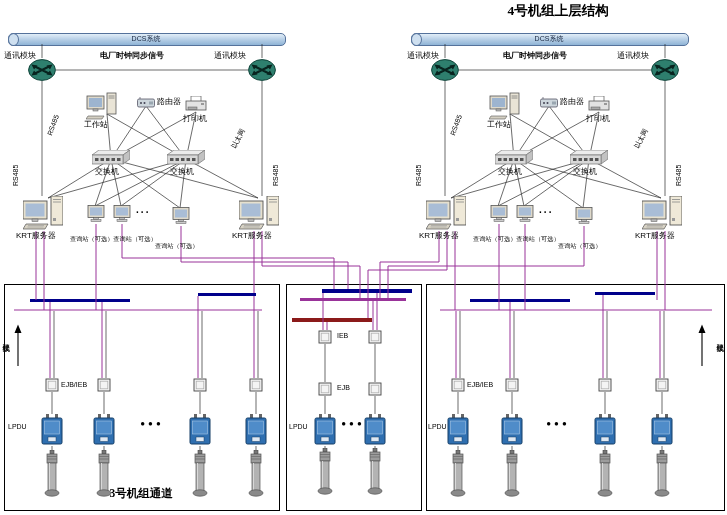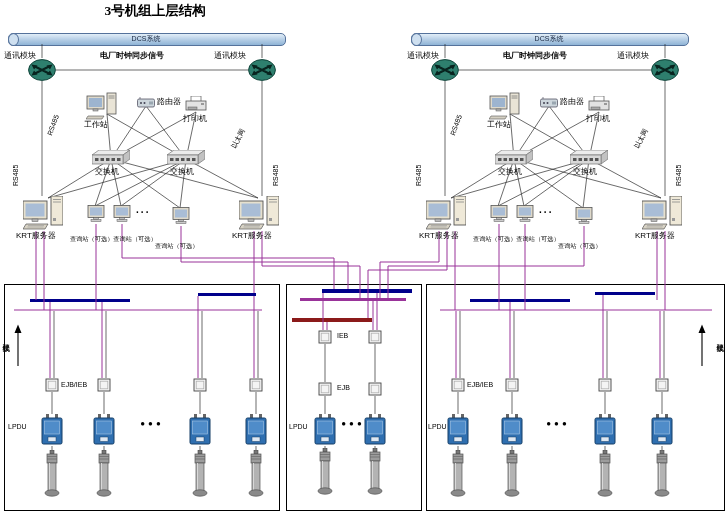--- a/index.html
+++ b/index.html
@@ -27,32 +27,32 @@
 </style>
 </head>
 <body>
 
 <div id="cv">
 
   <div class="box" style="left:4px;top:284px;width:274px;height:225px"></div>
   <div class="box" style="left:286px;top:284px;width:134px;height:225px"></div>
   <div class="box" style="left:426px;top:284px;width:297px;height:225px"></div>
 
+  <div class="boxlbl" style="left:4px;top:486px;width:274px">3号机组通道</div>
 
   <svg id="wires" width="727" height="515" viewBox="0 0 727 515">
       <path d="M111,159 L107,114 M111,159 L146,106 M111,159 L196,112 M111,159 L48,198 M111,159 L258,198 M111,159 L95,206 M111,159 L121,206 M111,159 L180,208 M186,159 L107,114 M186,159 L146,106 M186,159 L196,112 M186,159 L48,198 M186,159 L258,198 M186,159 L95,206 M186,159 L121,206 M186,159 L180,208 M42,44 V58 M262,44 V58 M56,70 H248 M42,81 V196 M262,81 V196 M514,159 L510,114 M514,159 L549,106 M514,159 L599,112 M514,159 L451,198 M514,159 L661,198 M514,159 L498,206 M514,159 L524,206 M514,159 L583,208 M589,159 L510,114 M589,159 L549,106 M589,159 L599,112 M589,159 L451,198 M589,159 L661,198 M589,159 L498,206 M589,159 L524,206 M589,159 L583,208 M445,44 V58 M665,44 V58 M459,70 H651 M445,81 V196 M665,81 V196 M54,311 V378 M106,311 V378 M202,311 V378 M258,311 V378 M460,311 V378 M514,311 V378 M607,311 V378 M664,311 V378 M52,392 V414 M52,446 V450 M104,392 V414 M104,446 V450 M200,392 V414 M200,446 V450 M256,392 V414 M256,446 V450 M458,392 V414 M458,446 V450 M512,392 V414 M512,446 V450 M605,392 V414 M605,446 V450 M662,392 V414 M662,446 V450 M325,344 V382 M375,344 V382 M325,396 V414 M375,396 V414 M325,446 V448 M375,446 V448 " stroke="#2b2b2b" stroke-width="0.7" fill="none"></path>
       <path d="M14,310 H262 M440,310 H712 M36,231 V300 M44,231 V310 M96,224 V310 M122,224 V258 H334 V289 M181,226 V262 H348 V289 M254,231 V293 M262,231 V266 H360 V298 M439,231 V262 H380 V298 M447,231 V270 H368 V318 M455,231 V310 M499,224 V310 M525,224 V310 M584,226 V266 H388 V298 M657,231 V300 M665,231 V310 M50,302 V378 M102,302 V378 M198,296 V378 M254,296 V378 M456,311 V378 M510,302 V378 M603,295 V378 M660,311 V378 M323,293 V330 M327,322 V330 M373,301 V330 M377,293 V330 " stroke="#993399" stroke-width="1" fill="none"></path>
       <path d="M18,366 V331 M702,366 V331" stroke="#000" stroke-width="1.1" fill="none"></path>
       <polygon points="18,324.5 14.5,333 21.5,333" fill="#000"></polygon>
       <polygon points="702,324.5 698.5,333 705.5,333" fill="#000"></polygon>
     </svg>
 <div class="bus" style="left:8px;top:33px;width:276px">
       <span class="cap"></span>
     </div>
-    <div class="lb ttl" style="left:88px;top:3px;width:134px;text-align:center;">3号机组上层结构</div>
     <div class="lb buslb" style="left:8px;top:35px;width:276px;text-align:center;">DCS系统</div>
     <div class="lb s8" style="left:4px;top:51px;">通讯模块</div>
     <div class="lb s8 b" style="left:100px;top:51px;">电厂时钟同步信号</div>
     <div class="lb s8" style="left:214px;top:51px;">通讯模块</div>
     <div class="lb s8" style="left:84px;top:120px;">工作站</div>
     <div class="lb s8" style="left:157px;top:97px;">路由器</div>
     <div class="lb s8" style="left:183px;top:114px;">打印机</div>
     <div class="lb s8" style="left:95px;top:167px;">交换机</div>
     <div class="lb s8" style="left:170px;top:167px;">交换机</div>
     <div class="lb s8" style="left:16px;top:231px;">KRT服务器</div>
@@ -160,20 +160,21 @@
       </svg></div>
     <div class="ic" style="left:172px;top:207px"><svg width="18" height="17" viewBox="0 0 18 17">
         <rect x="1" y="0.5" width="16" height="12" fill="#ded9cb" stroke="#555" stroke-width="0.8"></rect>
         <rect x="3" y="2.5" width="12" height="8" fill="#a9bdd6"></rect>
         <rect x="6.5" y="12.5" width="5" height="2" fill="#bbb" stroke="#555" stroke-width="0.5"></rect>
         <rect x="4" y="14.5" width="10" height="2" fill="#ccc" stroke="#555" stroke-width="0.5"></rect>
       </svg></div>
     <div class="bus" style="left:411px;top:33px;width:276px">
       <span class="cap"></span>
     </div>
+    <div class="lb ttl" style="left:491px;top:3px;width:134px;text-align:center;">4号机组上层结构</div>
     <div class="lb buslb" style="left:411px;top:35px;width:276px;text-align:center;">DCS系统</div>
     <div class="lb s8" style="left:407px;top:51px;">通讯模块</div>
     <div class="lb s8 b" style="left:503px;top:51px;">电厂时钟同步信号</div>
     <div class="lb s8" style="left:617px;top:51px;">通讯模块</div>
     <div class="lb s8" style="left:487px;top:120px;">工作站</div>
     <div class="lb s8" style="left:560px;top:97px;">路由器</div>
     <div class="lb s8" style="left:586px;top:114px;">打印机</div>
     <div class="lb s8" style="left:498px;top:167px;">交换机</div>
     <div class="lb s8" style="left:573px;top:167px;">交换机</div>
     <div class="lb s8" style="left:419px;top:231px;">KRT服务器</div>

